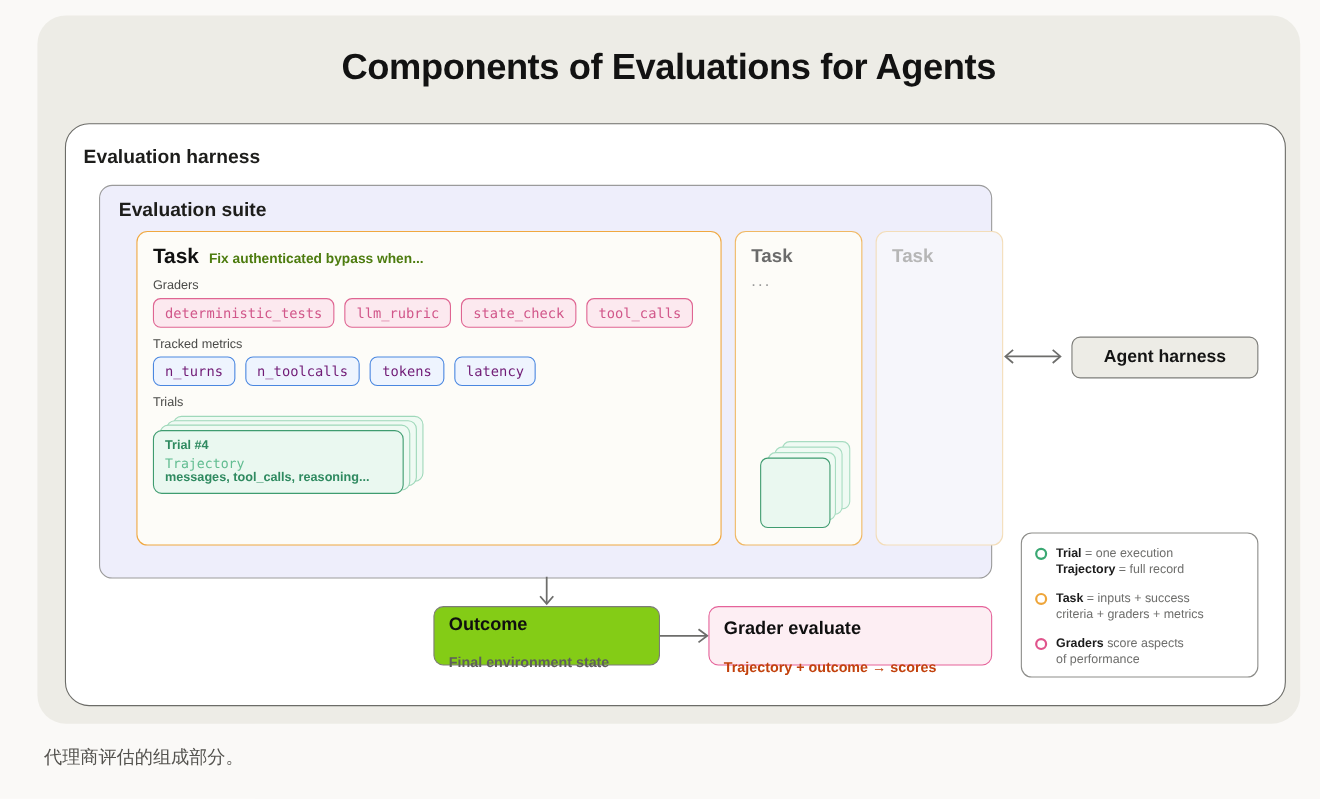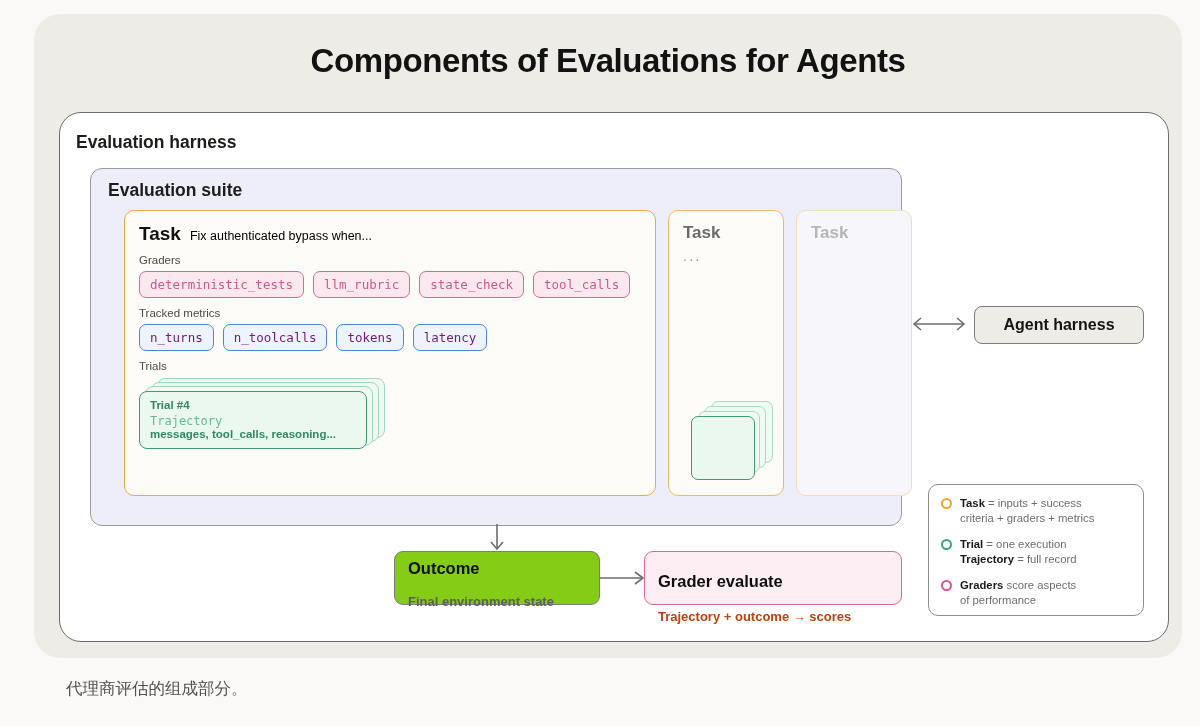--- a/index.html
+++ b/index.html
@@ -51,21 +51,21 @@
   
   .task-main {
     position: absolute; left: 124px; top: 210px;
     width: 532px; height: 286px;
     background: #fdfcf8; border: 1.5px solid #f0a840;
     border-radius: 10px;
     padding: 12px 14px;
   }
   .task-head { display: flex; align-items: baseline; gap: 9px; }
   .task-head .t-title { font-size: 19px; font-weight: bold; color: #111; }
-  .task-head .t-sub { font-size: 12.5px; font-weight: normal; color: #000000; }
+  .task-head .t-sub { font-size: 12.5px; font-weight: bold; color: #4d7c0f; }
 
   .group-label {
     font-size: 11.5px; color: #4a4a48; margin-top: 9px; margin-bottom: 5px;
   }
   .chip-row { display: flex; gap: 9px; flex-wrap: wrap; }
   .chip {
     font-family: "DejaVu Sans Mono", monospace;
     font-size: 12.5px; padding: 5px 10px; border-radius: 7px;
     white-space: nowrap;
   }
@@ -151,31 +151,31 @@
     background: #84cc16; border: 1.5px solid #7c7c78; border-radius: 9px;
     padding: 7px 13px;
   }
   .outcome .ob-title { font-size: 16.5px; font-weight: bold; color: #0f0f0f; }
   .outcome .ob-sub { font-size: 13px; color: #5e5e5c; font-weight: bold; margin-top: 16px; }
 
   .grader-eval {
     position: absolute; left: 644px; top: 551px;
     width: 258px; height: 54px;
     background: #fdeef3; border: 1.5px solid #e5639a; border-radius: 9px;
-    padding: 20px 13px;
+    padding: 10px 13px;
   }
   .grader-eval .ob-title { font-size: 16.5px; font-weight: bold; color: #0f0f0f; }
   .grader-eval .ob-sub { font-size: 13px; color: #c2410c; font-weight: bold; margin-top: 18px; }
 
   .arrow-down { position: absolute; left: 485px; top: 524px; width: 24px; height: 30px; }
   .arrow-right { position: absolute; left: 598px; top: 568px; width: 50px; height: 20px; }
 
   .caption {
     position: absolute; left: 40px; top: 678px;
-    font-size: 16.5px; color: #53524e; margin-left: 26px;
+    font-size: 16.5px; color: #53524e;
   }
 </style>
 </head>
 <body>
 
 <div class="page">
 
   <div class="beige-card"></div>
 
   <div class="title">Components of Evaluations for Agents</div>
@@ -240,31 +240,31 @@
     <line x1="7" y1="11" x2="55" y2="11" stroke="#6d6d6b" stroke-width="1.6"></line>
     <polyline points="13,5 6,11 13,17" fill="none" stroke="#6d6d6b" stroke-width="1.6"></polyline>
     <polyline points="49,5 56,11 49,17" fill="none" stroke="#6d6d6b" stroke-width="1.6"></polyline>
   </svg>
   <div class="agent-box">
     <span>Agent harness</span>
   </div>
 
   <div class="legend">
     <div class="legend-row">
+      <span class="ring trial"></span>
+      <span class="legend-text">
+        <b>Trial</b><span> = one execution</span><br>
+        <b>Trajectory</b><span> = full record</span>
+      </span>
+    </div>
+    <div class="legend-row">
       <span class="ring task"></span>
       <span class="legend-text">
         <b>Task</b><span> = inputs + success</span><br>
         <span>criteria + graders + metrics</span>
-      </span>
-    </div>
-    <div class="legend-row">
-      <span class="ring trial"></span>
-      <span class="legend-text">
-        <b>Trial</b><span> = one execution</span><br>
-        <b>Trajectory</b><span> = full record</span>
       </span>
     </div>
     <div class="legend-row">
       <span class="ring grader"></span>
       <span class="legend-text">
         <b>Graders</b><span> score aspects</span><br>
         <span>of performance</span>
       </span>
     </div>
   </div>

